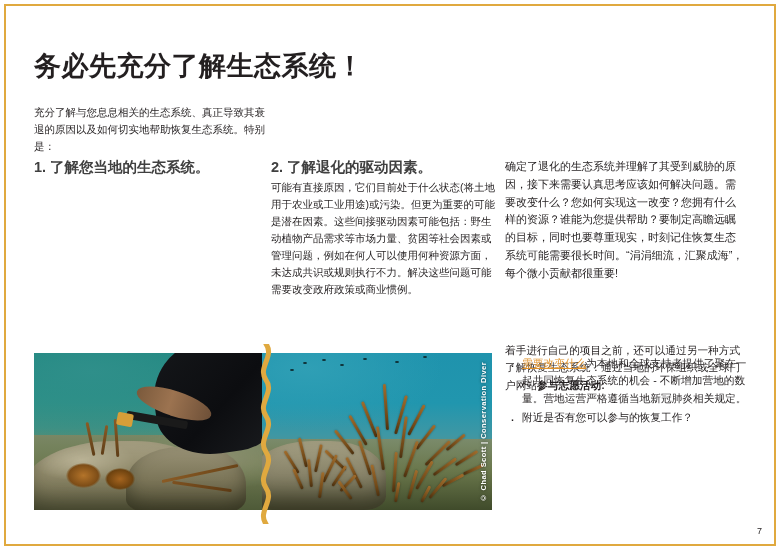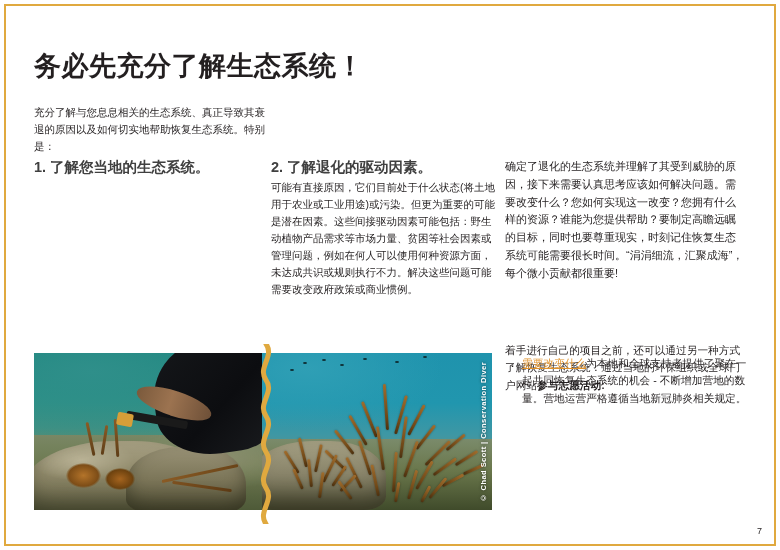--- a/index.html
+++ b/index.html
@@ -309,20 +309,21 @@
   </div>
 
   <div class="col col-3">
     <p class="col-body">确定了退化的生态系统并理解了其受到威胁的原因，接下来需要认真思考应该如何解决问题。需要改变什么？您如何实现这一改变？您拥有什么样的资源？谁能为您提供帮助？要制定高瞻远瞩的目标，同时也要尊重现实，时刻记住恢复生态系统可能需要很长时间。“涓涓细流，汇聚成海”，每个微小贡献都很重要!</p>
   </div>
 
   <p class="sub-para"><span>着手进行自己的项目之前，还可以通过另一种方式了解恢复生态系统：通过当地的环保组织或全球门户网站</span><b>参与志愿活动:</b></p>
 
   <ul class="bullets">
     <li><a class="doclink" href="#">需要改变什么</a><span>为本地和全球支持者提供了聚在一起共同恢复生态系统的机会 - 不断增加营地的数量。营地运营严格遵循当地新冠肺炎相关规定。</span></li>
+    <li><span>附近是否有您可以参与的恢复工作？</span></li>
   </ul>
 
   <div class="photos">
 
     <div class="photo photo-left">
       <div class="pl-bg"></div>
       <div class="pl-sand"></div>
       <div class="pl-rock"></div>
       <div class="pl-rock2"></div>
       <div class="pl-bush1"></div>

